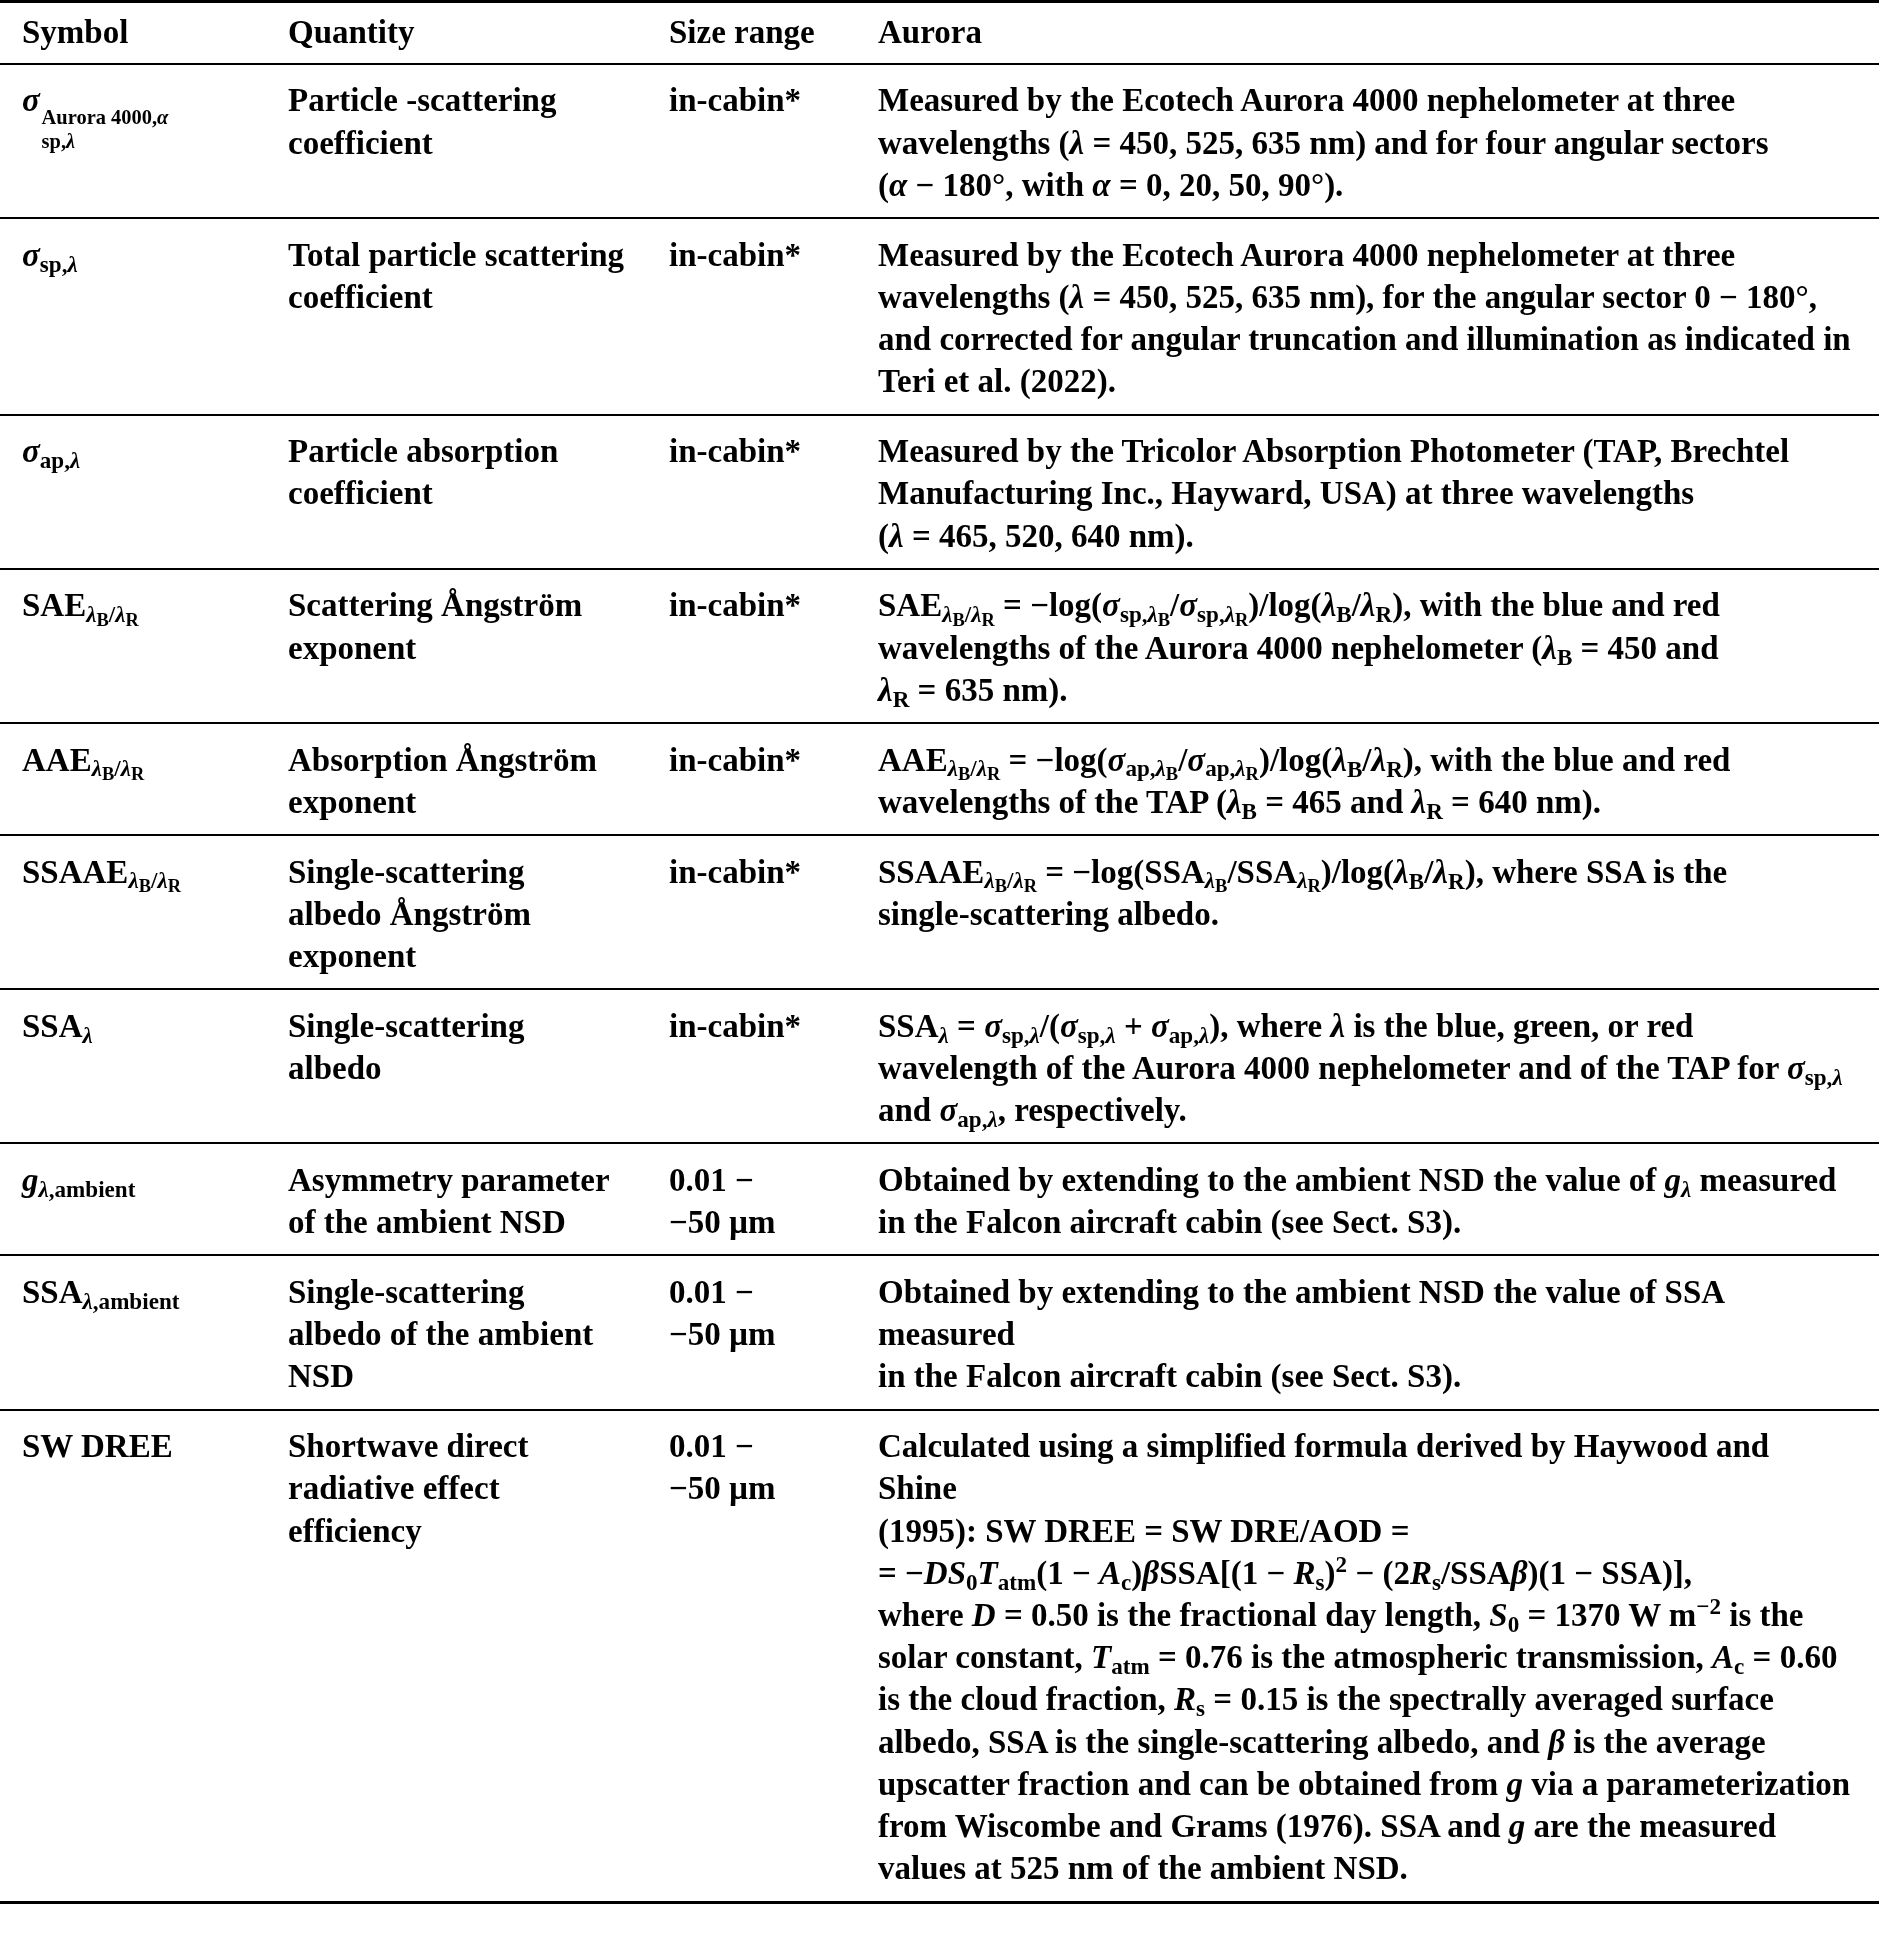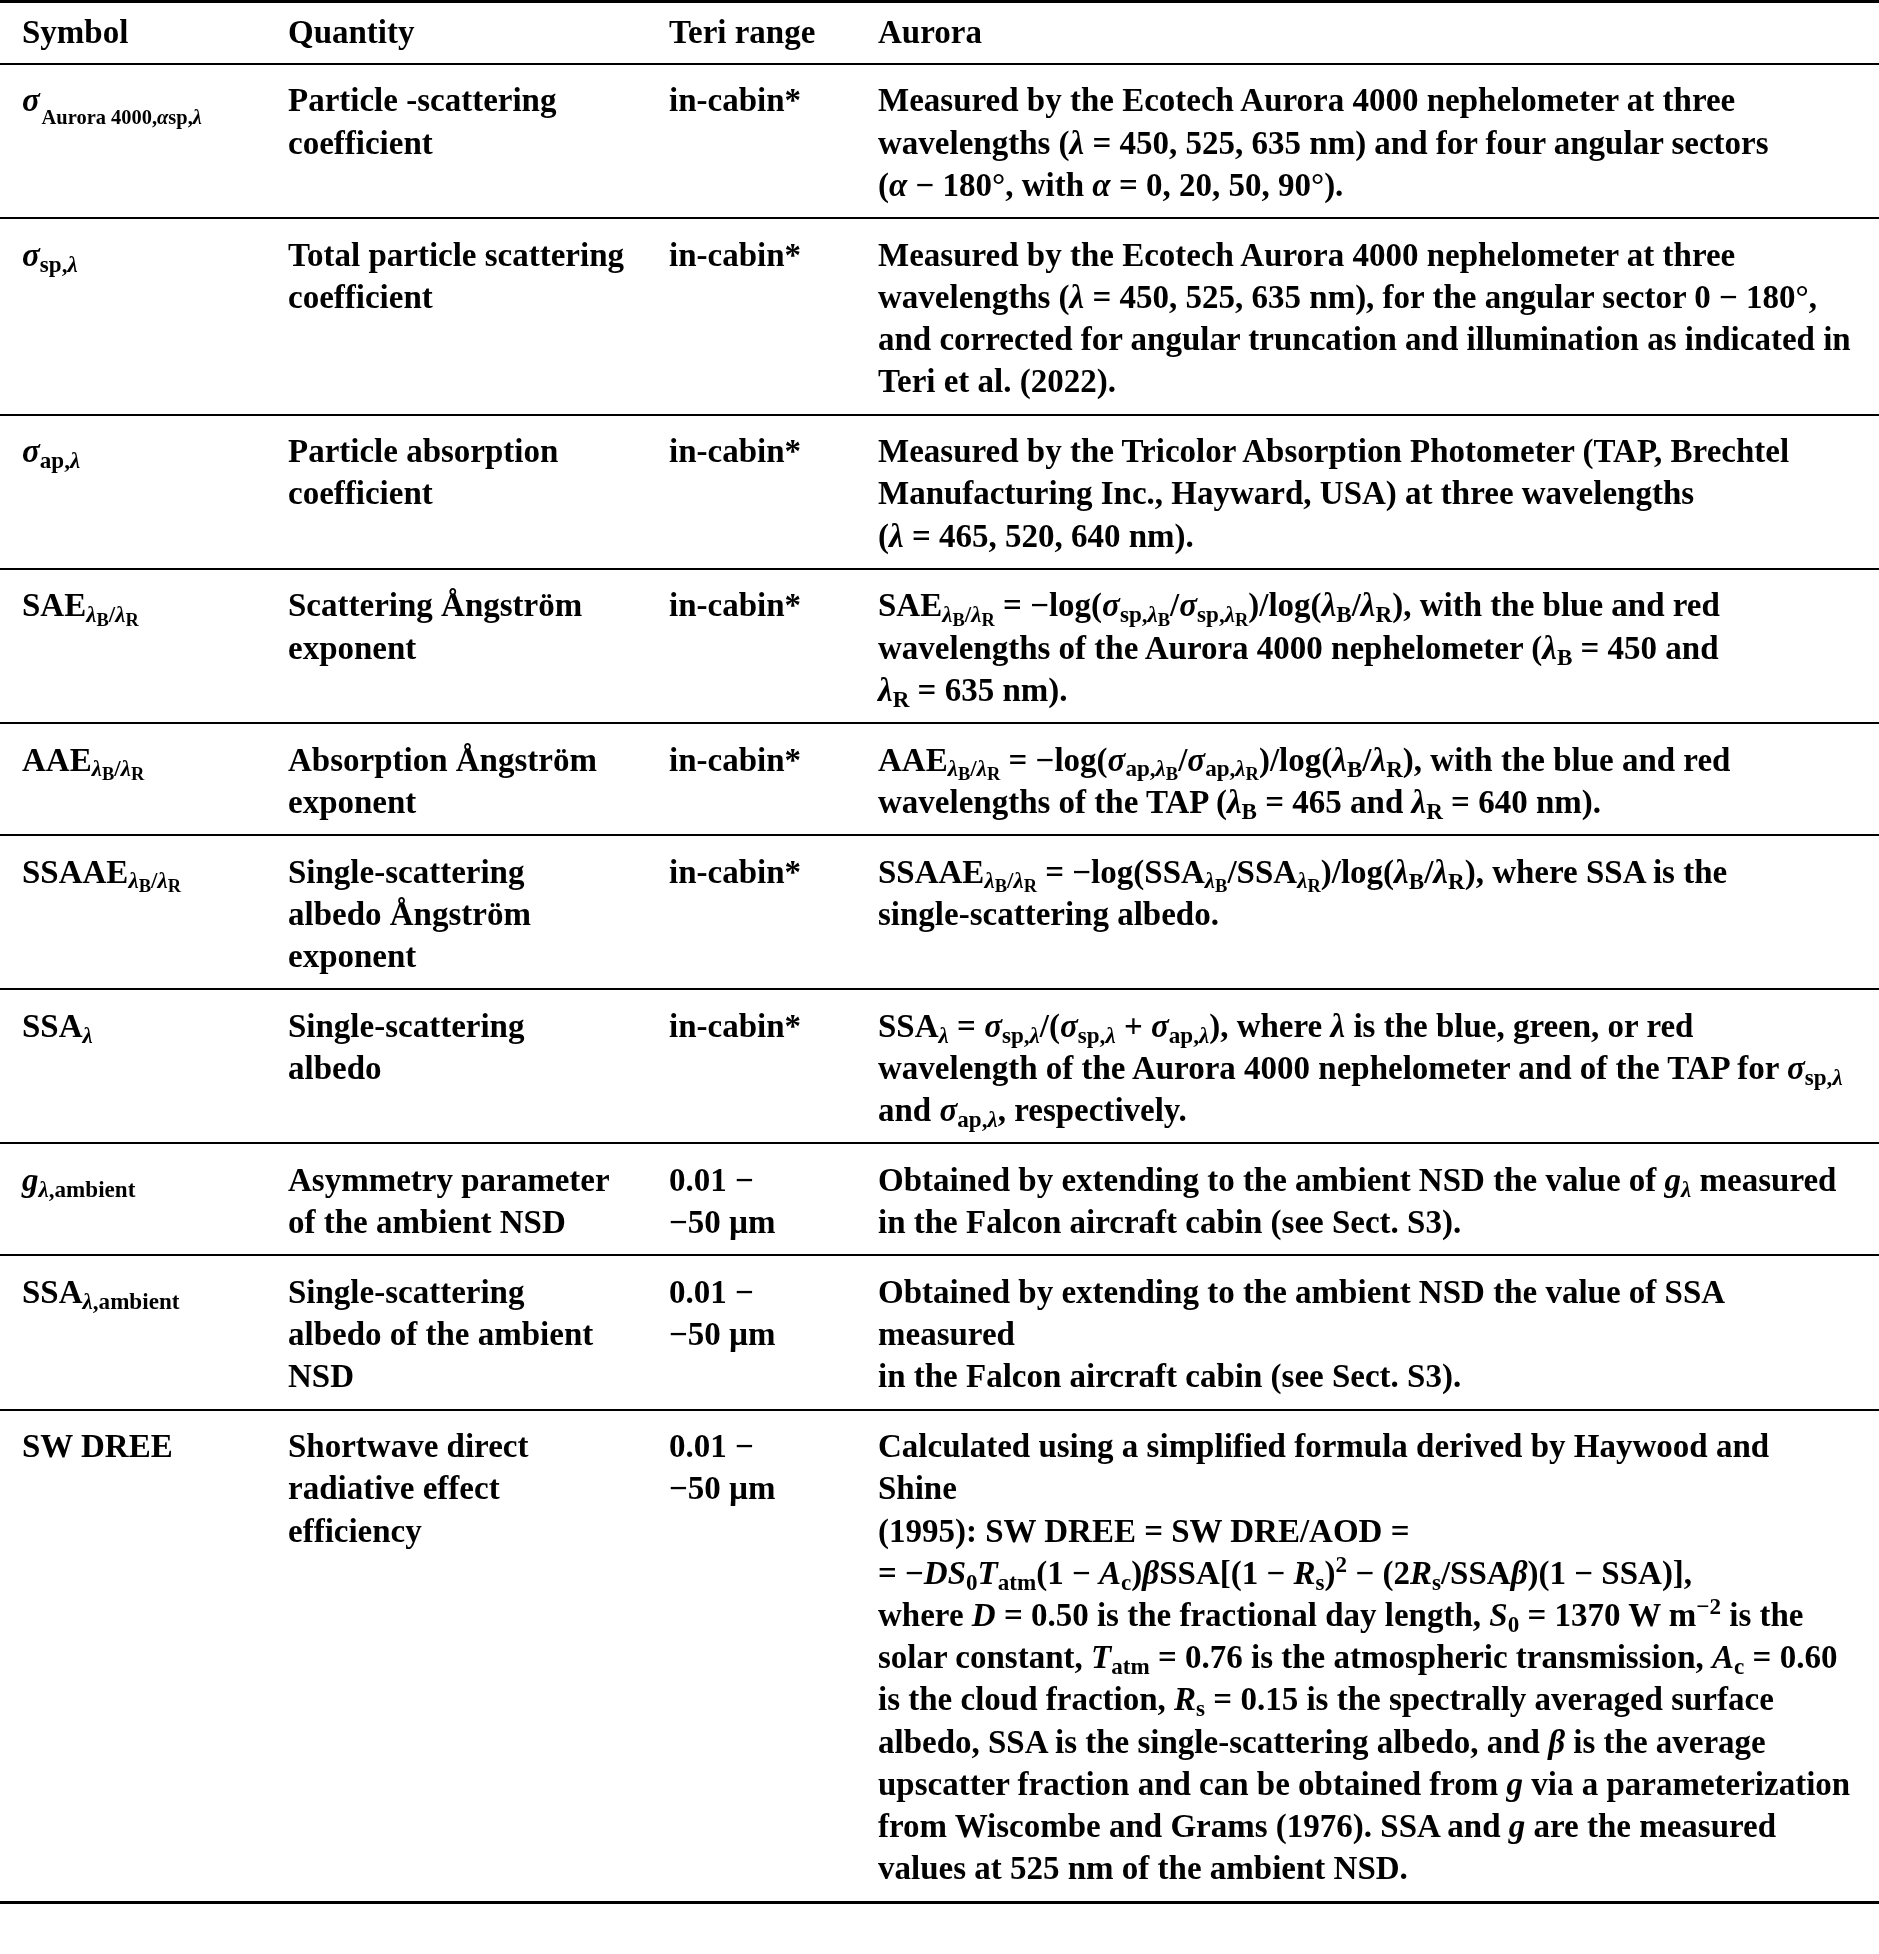--- a/index.html
+++ b/index.html
@@ -48,21 +48,21 @@
     padding-left: 22px;
   }
   i { font-style: italic; }
   sub, sup { line-height: 0; font-size: 0.70em; }
   sub { vertical-align: -0.25em; }
   sup { vertical-align: 0.50em; }
   sub sub { font-size: 0.80em; vertical-align: -0.22em; }
   
   .stk {
     display: inline-flex;
-    flex-direction: row;
+    flex-direction: column;
     align-items: flex-start;
     font-size: 0.62em;
     line-height: 1.18;
     vertical-align: -0.62em;
     padding-left: 1.8px;
     justify-content: space-between;
   }
 </style>
 </head>
 <body>
@@ -71,21 +71,21 @@
   <colgroup>
     <col style="width:288px">
     <col style="width:381px">
     <col style="width:209px">
     <col style="width:1001px">
   </colgroup>
   <thead>
     <tr>
       <th>Symbol</th>
       <th>Quantity</th>
-      <th>Teri range</th>
+      <th>Size range</th>
       <th>Aurora</th>
     </tr>
   </thead>
   <tbody>
       <tr>
         <td><i>σ</i><span class="stk">
             <span>Aurora 4000,<i>α</i></span>
             <span>sp,<i>λ</i></span>
           </span></td>
         <td>Particle -scattering<br>coefficient</td>

